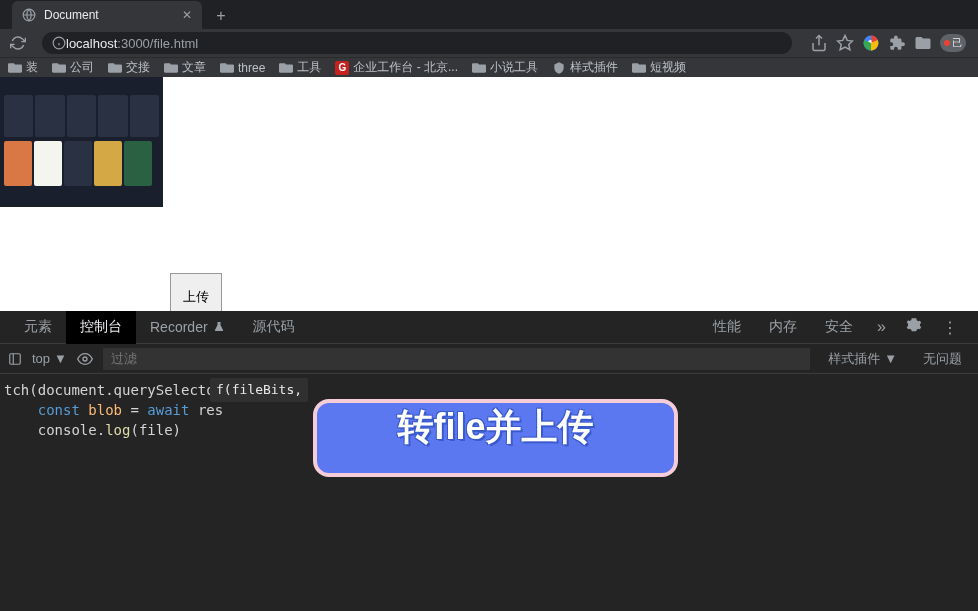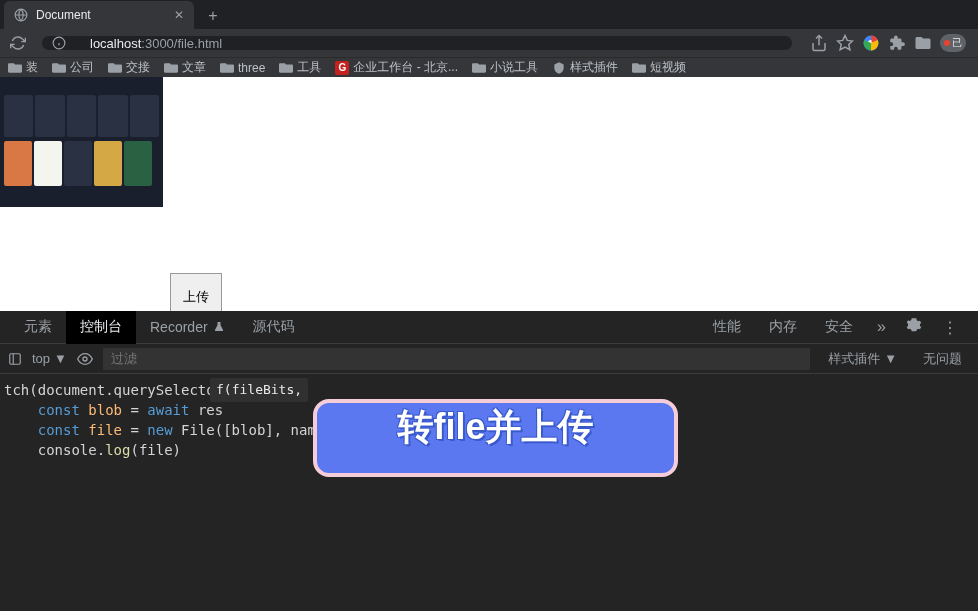--- a/index.html
+++ b/index.html
@@ -13,21 +13,21 @@
     }
     
     .browser-chrome {
       background: #202124;
       height: 77px;
     }
     .tab-bar {
       height: 29px;
       display: flex;
       align-items: flex-end;
-      padding-left: 4px;
+      padding-left: 12px;
     }
     .tab {
       background: #35363a;
       height: 28px;
       width: 190px;
       display: flex;
       align-items: center;
       padding: 0 10px;
       border-radius: 6px 6px 0 0;
       gap: 8px;
@@ -51,26 +51,26 @@
     }
     .nav-btn {
       width: 24px; height: 24px;
       display: flex; align-items: center; justify-content: center;
       color: #9aa0a6;
       border-radius: 50%;
     }
     .url-box {
       flex: 1;
       background: #202124;
-      height: 14px;
+      height: 22px;
       border-radius: 11px;
       display: flex;
-      align-items: flex-start;
+      align-items: center;
       padding: 0 10px;
-      gap: 24px;
+      gap: 0;
       color: #9aa0a6;
       font-size: 13px;
       margin: 0 8px;
     }
     .url-host { color: #e8eaed; }
     .url-path { color: #9aa0a6; }
     .right-icons { display: flex; gap: 8px; align-items: center; padding: 0 6px; }
     .ext-icon { width: 18px; height: 18px; color: #9aa0a6; }
     .chrome-icon { width: 18px; height: 18px; }
     .profile-badge {
@@ -427,20 +427,19 @@
     <div class="level-dropdown">
       <span>样式插件</span>
       <span>▼</span>
     </div>
     <div class="no-issues">无问题</div>
   </div>
   <div class="console-output">
     <div class="tooltip">f(fileBits,</div>
     <div class="code-line"><span>tch(document.querySelector(</span><span class="str">'img'</span><span>)</span></div>
     <div class="code-line"><span class="kw">    const </span><span class="var">blob</span><span> = </span><span class="kw">await</span><span> res</span></div>
-    <div class="code-line"><span class="kw">    const </span><span class="var">file</span><span> = </span><span class="kw">new</span><span> File([blob], nam</span></div>
     <div class="code-line"><span>    console.</span><span class="fn">log</span><span>(file)</span></div>
   </div>
 </div>
 
 <div class="callout">
   <div class="callout-text">转file并上传</div>
 </div>
 
 </body></html>

